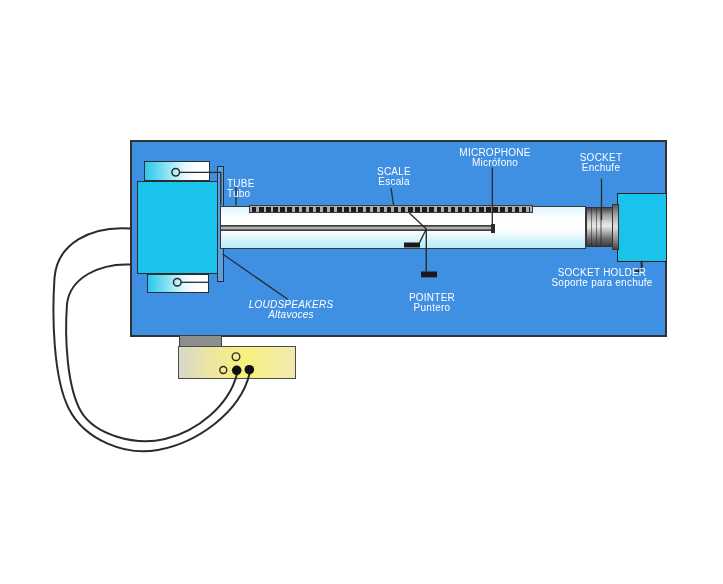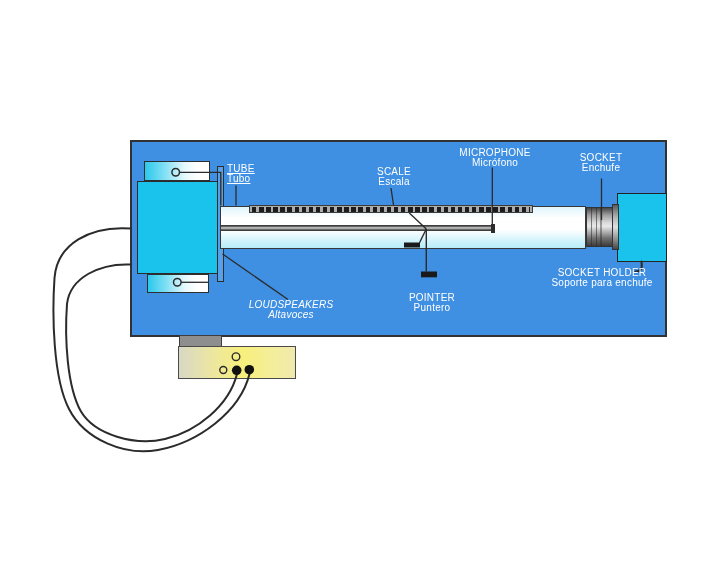--- a/index.html
+++ b/index.html
@@ -148,21 +148,21 @@
     <path d="M 641.5,261.5 C 642.5,267.5 641.5,271.2 635.5,271.6" fill="none" stroke="#2b2b2b" stroke-width="2.1" stroke-linecap="round"></path>
     <line x1="222.5" y1="254" x2="288" y2="299.5" stroke="#2b2b2b" stroke-width="1.3"></line>
 
     <line x1="409.3" y1="213" x2="426.3" y2="229" stroke="#2b2b2b" stroke-width="1.4"></line>
     <line x1="419.5" y1="242.8" x2="426.3" y2="229" stroke="#2b2b2b" stroke-width="1.4"></line>
     <line x1="426.3" y1="229" x2="426.3" y2="271.5" stroke="#2b2b2b" stroke-width="1.4"></line>
     <rect x="404" y="242.5" width="16" height="5" fill="#1a1a1a"></rect>
     <rect x="421" y="271.5" width="16" height="5.8" fill="#1a1a1a"></rect>
   </svg>
 
-  <div class="label" style="left:227px; top:164px;text-decoration:underline;">
+  <div class="label" style="left:227px; top:179px;">
     <span class="t1">TUBE</span>
     <span class="t2">Tubo</span>
   </div>
 
   <div class="label center" style="left:354px; top:166.5px; width:80px;">
     <span class="t1">SCALE</span>
     <span class="t2">Escala</span>
   </div>
 
   <div class="label center" style="left:445px; top:147.5px; width:100px;">

